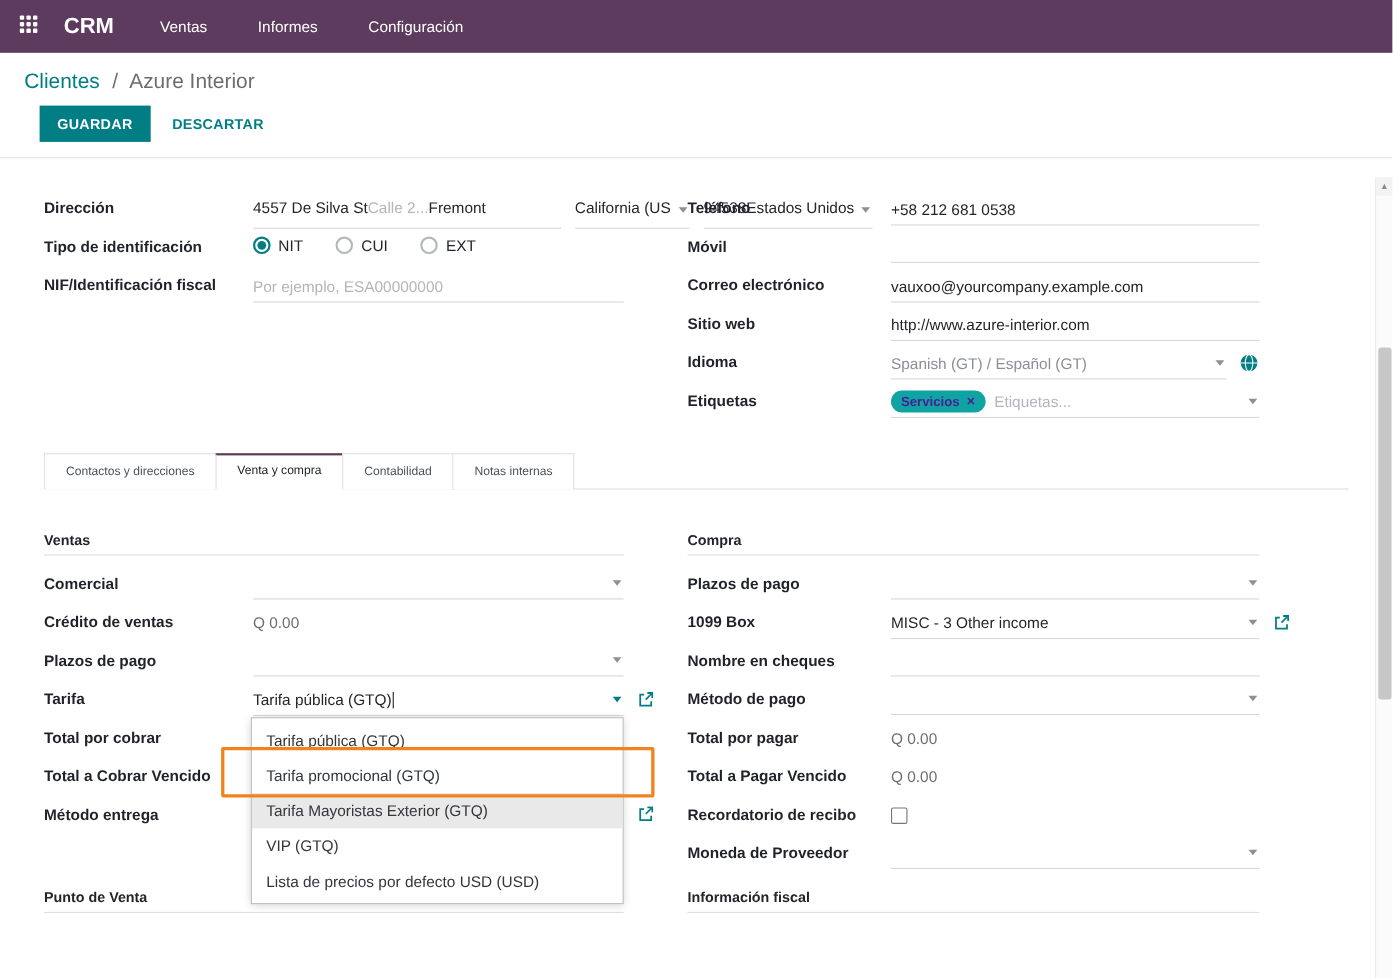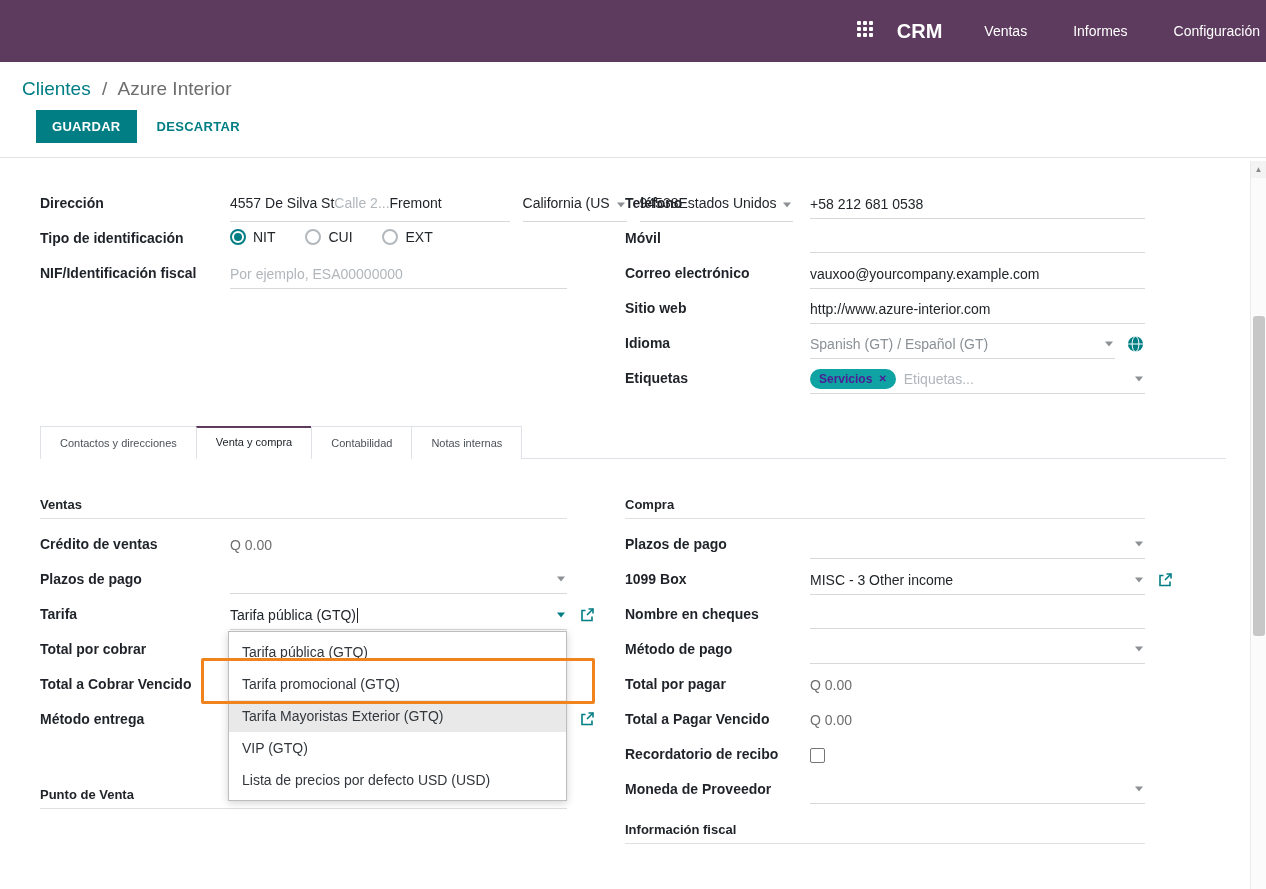--- a/index.html
+++ b/index.html
@@ -4,22 +4,22 @@
 <style>
   * { box-sizing: border-box; }
   html,body { margin:0; padding:0; }
   body {
     width:1266px; height:889px; overflow:hidden; position:relative;
     background:#fff; font-family:"Liberation Sans", sans-serif;
     color:#22262a; font-size:14px;
   }
   
   .navbar {
-    height:62px; background:var(--c-navbar,#5d3b5e); color:#fff;
-    display:flex; align-items:center; padding:0 4px;justify-content:flex-end;
+    height:48px; background:var(--c-navbar,#5d3b5e); color:#fff;
+    display:flex; align-items:center; padding:0 18px;
   }
   .apps-icon { width:20px; height:20px; display:grid; grid-template-columns:repeat(3,4px);
     grid-template-rows:repeat(3,4px); gap:2px; margin-right:20px; cursor:pointer; }
   .apps-icon i { background:#fff; border-radius:1px; }
   .brand { font-size:20px; font-weight:bold; margin-right:40px; cursor:pointer; }
   .nav-menu { display:flex; gap:42px; font-size:14px; }
   .nav-menu span { cursor:pointer; padding:6px 2px; }
   
   .breadcrumb { padding:16px 22px 2px; font-size:19px; }
   .bc-link { color:var(--c-accent,#017e84); cursor:pointer; }
@@ -246,20 +246,26 @@
     <div class="tab active">Venta y compra</div>
     <div class="tab">Contabilidad</div>
     <div class="tab">Notas internas</div>
   </div>
 
   <div class="tab-content">
 
     <div class="col-l">
       <div class="section-title">Ventas</div>
 
+      <div class="o-row">
+        <div class="o-label">Comercial</div>
+        <div class="o-field underline has-caret">
+          <span class="caret"></span>
+        </div>
+      </div>
 
       <div class="o-row">
         <div class="o-label">Crédito de ventas</div>
         <div class="o-field">
           <span class="val readonly">Q 0.00</span>
         </div>
       </div>
 
       <div class="o-row">
         <div class="o-label">Plazos de pago</div>

